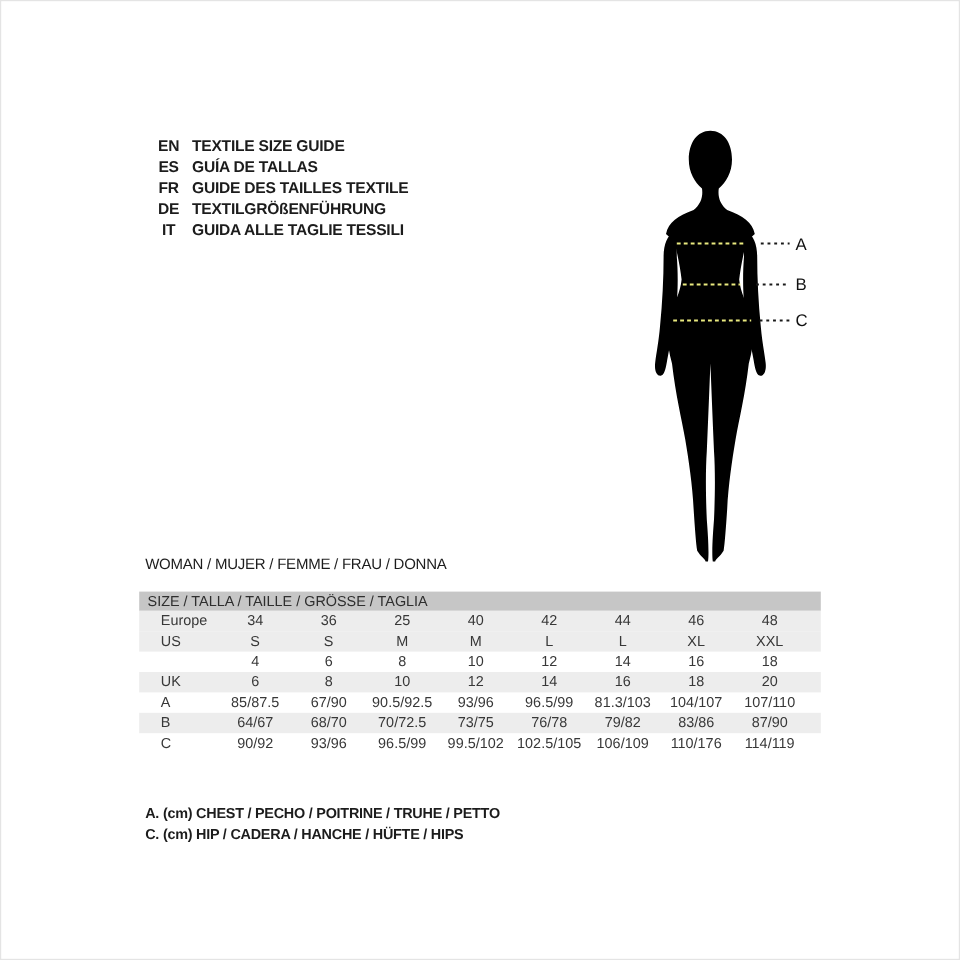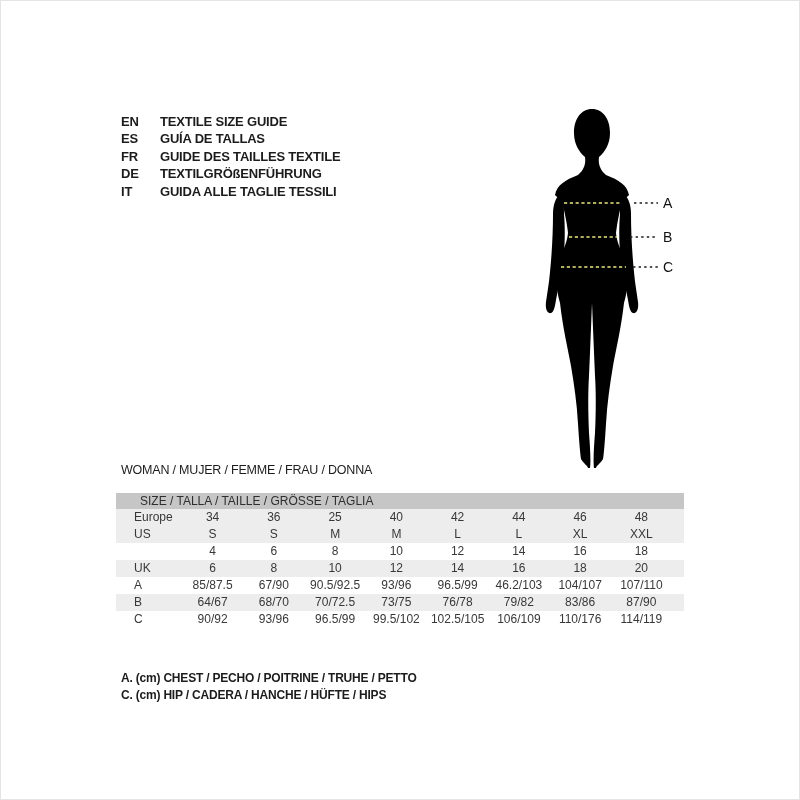--- a/index.html
+++ b/index.html
@@ -4,34 +4,34 @@
 <style>
   html,body{margin:0;padding:0;background:#fff;}
   .canvas{
     position:relative;width:800px;height:800px;box-sizing:border-box;
     background:#fff;border:1px solid #e4e4e4;overflow:hidden;
     font-family:"Liberation Sans",sans-serif;color:#1c1c1c;
   }
   
   .lang-block{position:absolute;left:120px;top:112px;}
   .lang-row{display:flex;line-height:17.4px;font-size:13px;font-weight:bold;letter-spacing:-0.2px;}
-  .lang-code{width:39px;flex:0 0 39px;}
+  .lang-code{width:39px;flex:0 0 39px;text-align:center;}
   
   .figure{position:absolute;left:535px;top:100px;width:160px;height:380px;}
   .silhouette{fill:var(--silhouette,#000);}
   .dash-yellow{stroke:var(--dash-yellow,#e9e97f);stroke-width:1.7;stroke-dasharray:3.2 2.6;fill:none;}
   .dash-black{stroke:#1a1a1a;stroke-width:1.7;stroke-dasharray:2.4 3.2;fill:none;}
   .measure-label{font-family:"Liberation Sans",sans-serif;font-size:14px;fill:#111;}
   
   .section-title{position:absolute;left:120px;top:462px;font-size:12.5px;font-weight:normal;letter-spacing:-0.2px;}
   
   .size-table{position:absolute;left:115px;top:492px;width:568px;font-size:12px;color:#383838;}
   .table-header{
     height:16px;line-height:16px;background:var(--header-bg,#c6c6c6);
-    padding-left:24px;color:#2e2e2e;box-sizing:border-box;
+    padding-left:7px;color:#2e2e2e;box-sizing:border-box;
   }
   .table-row{
     display:grid;grid-template-columns:66px repeat(8,1fr);
     height:17px;line-height:17px;box-sizing:border-box;padding-right:12px;
   }
   .table-row:nth-child(2),.table-row:nth-child(3),
   .table-row:nth-child(5),.table-row:nth-child(7){background:var(--stripe-bg,#ededed);}
   .row-label{padding-left:18px;text-align:left;}
   .cell{text-align:center;}
   
@@ -192,21 +192,21 @@
       <span class="cell">20</span>
     </div>
 
     <div class="table-row">
       <span class="row-label">A</span>
       <span class="cell">85/87.5</span>
       <span class="cell">67/90</span>
       <span class="cell">90.5/92.5</span>
       <span class="cell">93/96</span>
       <span class="cell">96.5/99</span>
-      <span class="cell">46.2/103</span>
+      <span class="cell">81.3/103</span>
       <span class="cell">104/107</span>
       <span class="cell">107/110</span>
     </div>
 
     <div class="table-row">
       <span class="row-label">B</span>
       <span class="cell">64/67</span>
       <span class="cell">68/70</span>
       <span class="cell">70/72.5</span>
       <span class="cell">73/75</span>

